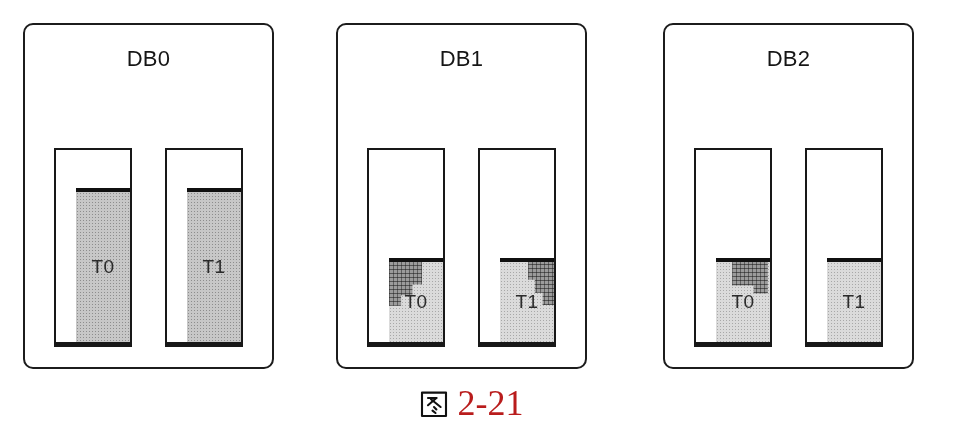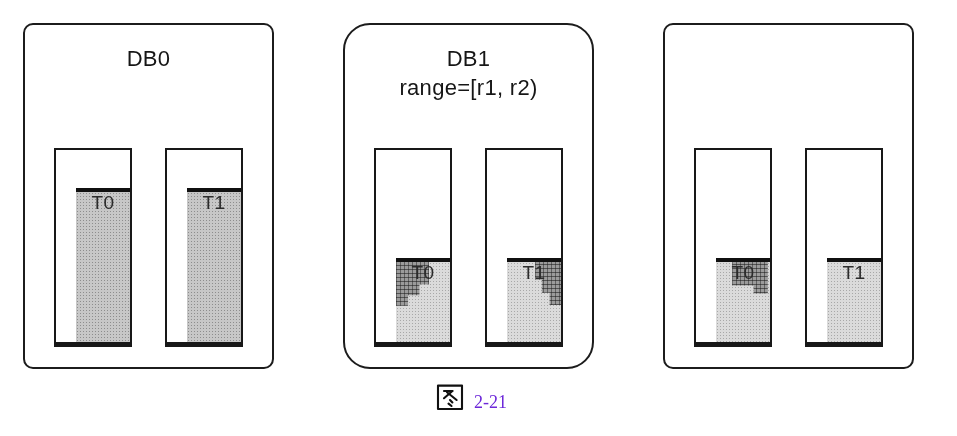--- a/index.html
+++ b/index.html
@@ -5,33 +5,33 @@
   html,body { margin:0; padding:0; background:#ffffff; }
   .page {
     position:relative; width:957px; height:436px; background:#ffffff;
     font-family:"Liberation Sans", sans-serif; overflow:hidden;
   }
   .db-box {
     position:absolute; top:23px; width:251px; height:346px;
     border:2px solid #1c1c1c; border-radius:10px; background:#ffffff;
     box-sizing:border-box;
   }
-  .b0 { left:23px; } .b1 { left:343px;border-radius:27px; } .b2 { left:663px; }
+  .b0 { left:23px; } .b1 { left:336px; } .b2 { left:663px; }
   .db-header { text-align:center; padding-top:19px; font-size:22px; color:#161616; line-height:29px; letter-spacing:0.3px; }
   .bars { position:absolute; top:123px; left:0; width:100%; height:199px; }
   .bar {
     position:absolute; top:0; width:78px; height:199px;
     border:2px solid #181818; border-bottom-width:5px;
     box-sizing:border-box; display:flex; flex-direction:column; background:#ffffff;
   }
   .bar.t0 { left:29px; } .bar.t1 { left:140px; }
   .spacer { flex:1 1 auto; }
   .fill {
     position:relative; box-sizing:border-box; border-top:4px solid #101010;
-    display:flex; justify-content:center; overflow:hidden;margin-left:20px;
+    display:flex; align-items:center; justify-content:center; overflow:hidden;margin-left:20px;
   }
   .fill-dark {
     background-color:#c7c7c7;
     background-image: radial-gradient(#8d8d8d 0.9px, rgba(0,0,0,0) 1px);
     background-size:3px 3px;
   }
   .fill-light {
     background-color:#dbdbdb;
     background-image: radial-gradient(#a8a8a8 0.9px, rgba(0,0,0,0) 1px);
     background-size:3px 3px;
@@ -45,21 +45,21 @@
       repeating-linear-gradient(90deg, rgba(25,25,25,0.45) 0 1px, rgba(0,0,0,0) 1px 4px);
   }
   .hot-tl { left:0; top:0;
     clip-path: polygon(0 0,100% 0,100% 52%,70% 52%,70% 76%,36% 76%,36% 100%,0 100%); }
   .hot-tr { right:0; top:0;
     clip-path: polygon(0 0,100% 0,100% 100%,56% 100%,56% 72%,26% 72%,26% 42%,0 42%); }
   .hot-tc { top:0;
     clip-path: polygon(0 0,100% 0,100% 90%,60% 90%,60% 68%,0 68%); }
   .caption {
     position:absolute; left:0; top:382px; width:942px; text-align:center;
-    font-family:"Liberation Serif", serif; font-size:18px; color:#6d28d9;
+    font-family:"Liberation Serif", serif; font-size:36px; color:#b91c1c;
   }
   .fig-char svg { vertical-align:-4px; margin-right:9px; }
 </style>
 </head>
 <body>
 
 <div class="page">
 
   <div class="db-box b0">
     <div class="db-header">
@@ -77,21 +77,20 @@
         <div class="fill fill-dark" style="height: 80%;">
           <span class="bar-label">T1</span>
         </div>
       </div>
     </div>
   </div>
 
   <div class="db-box b1">
     <div class="db-header">
       <div>DB1</div>
-      <div>range=[r1, r2)</div>
     </div>
     <div class="bars">
       <div class="bar t0">
         <div class="spacer"></div>
         <div class="fill fill-light" style="height: 44%;">
           <div class="hot hot-tl" style="width: 62%; height: 55%;"></div>
           <span class="bar-label">T0</span>
         </div>
       </div>
       <div class="bar t1">
@@ -99,20 +98,21 @@
         <div class="fill fill-light" style="height: 44%;">
           <div class="hot hot-tr" style="width: 48%; height: 54%;"></div>
           <span class="bar-label">T1</span>
         </div>
       </div>
     </div>
   </div>
 
   <div class="db-box b2">
     <div class="db-header">
+      <div>DB2</div>
     </div>
     <div class="bars">
       <div class="bar t0">
         <div class="spacer"></div>
         <div class="fill fill-light" style="height: 44%;">
           <div class="hot hot-tc" style="left: 30%; width: 66%; height: 44%;"></div>
           <span class="bar-label">T0</span>
         </div>
       </div>
       <div class="bar t1">

